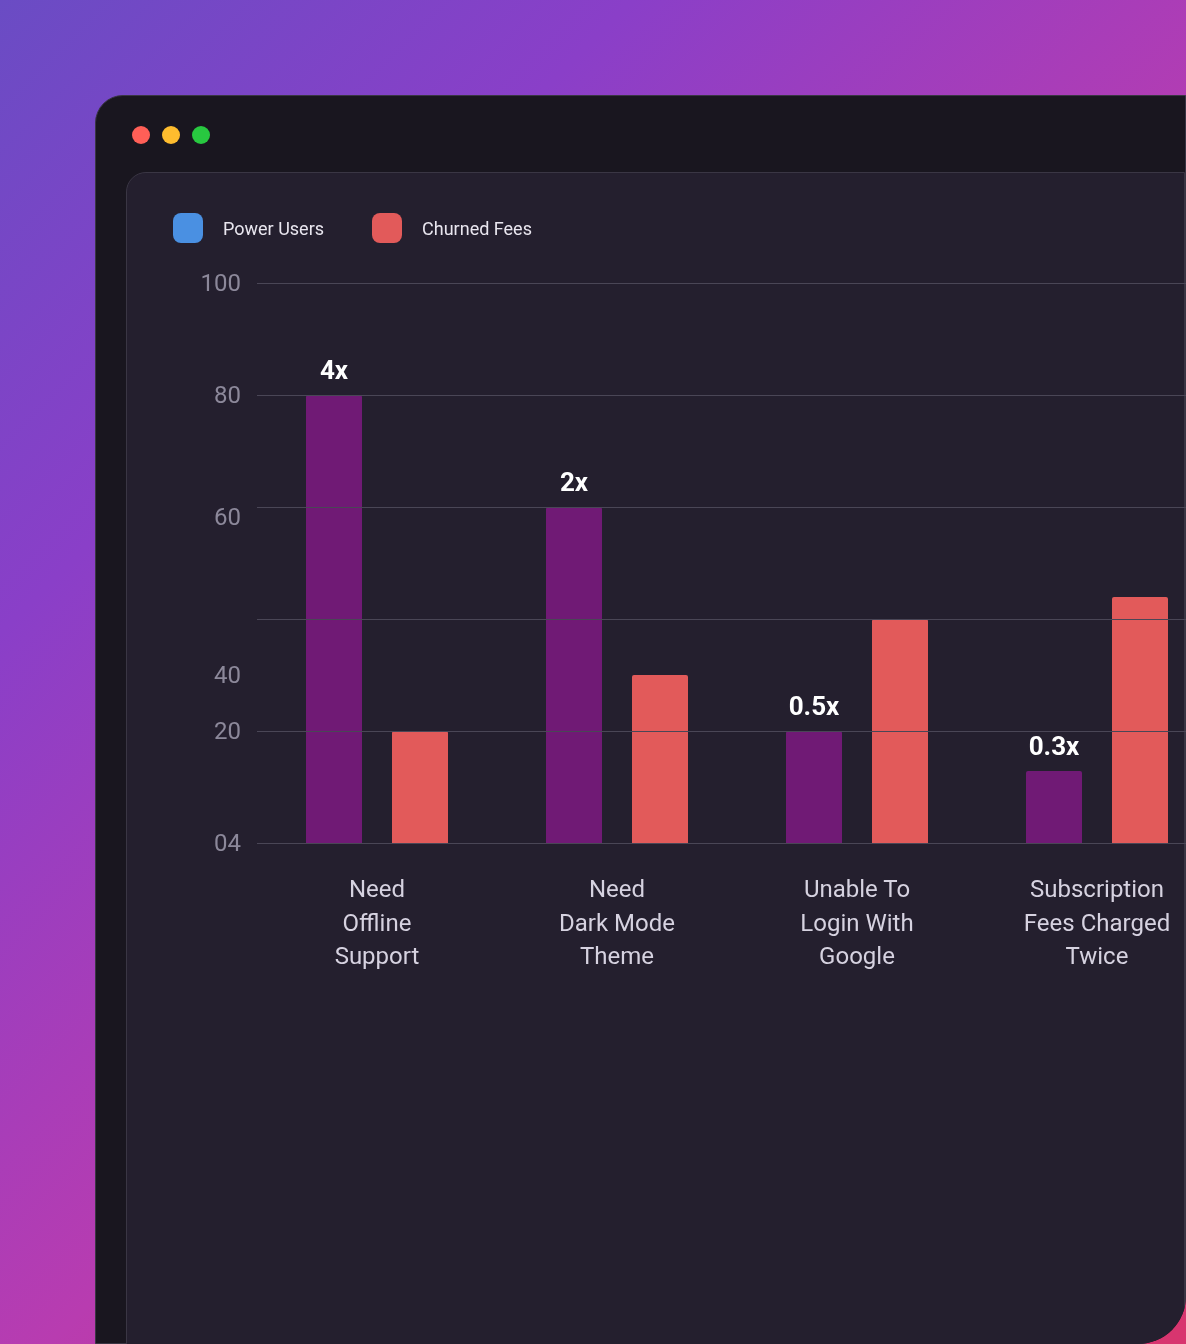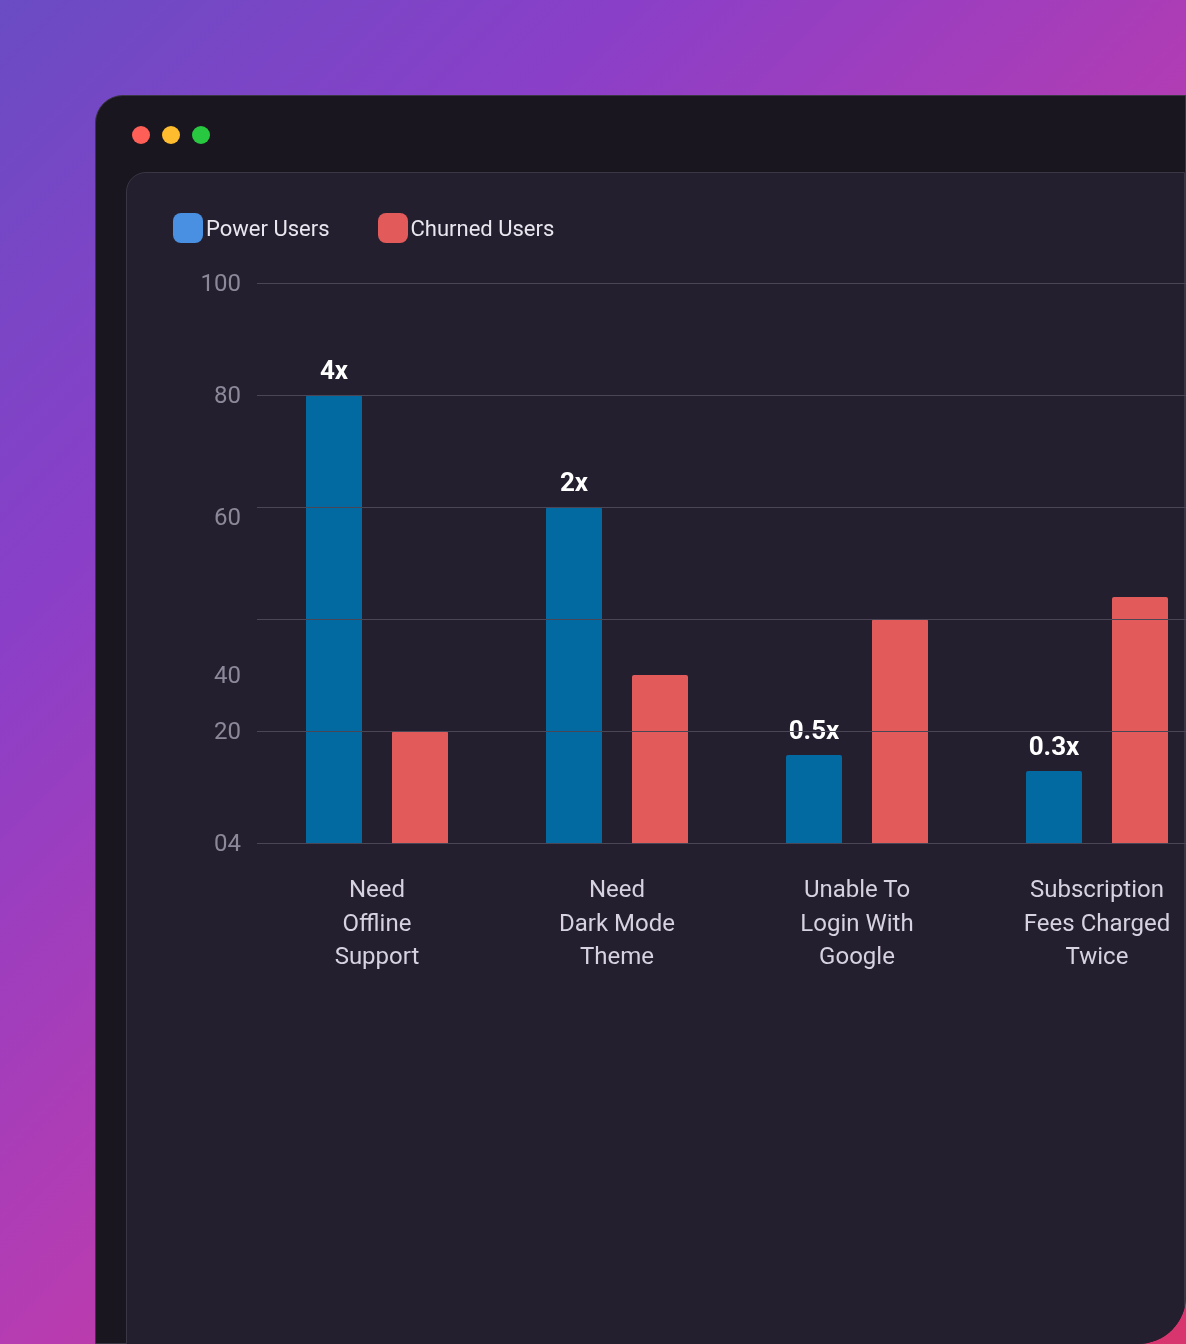--- a/index.html
+++ b/index.html
@@ -43,23 +43,23 @@
 
   .legend {
     display: flex;
     gap: 48px;
     margin-bottom: 40px;
     margin-left: 6px;
   }
   .legend-item {
     display: flex;
     align-items: center;
-    gap: 3px;
+    gap: 20px;
     color: #e9e6ef;
-    font-size: 22px;
+    font-size: 18px;
   }
   .swatch {
     width: 30px; height: 30px; border-radius: 8px;
   }
   .swatch.blue { background: #4a90e2; }
   .swatch.red  { background: #e25a5a; }
 
   .chart-frame {
     position: relative;
     margin-left: 10px;
@@ -102,21 +102,21 @@
     display: flex;
     justify-content: center;
     gap: 30px;
     align-items: flex-end;
   }
   .bar {
     width: 56px;
     border-radius: 2px 2px 0 0;
     position: relative;
   }
-  .bar.blue { background: #0369a1; }
+  .bar.blue { background: #701a75; }
   .bar.red  { background: #e25a5a; }
   .bar-label {
     position: absolute;
     left: 50%;
     transform: translateX(-50%);
     bottom: 100%;
     margin-bottom: 10px;
     color: #ffffff;
     font-weight: 700;
     font-size: 26px;
@@ -151,21 +151,21 @@
 
   <div class="panel">
 
     <div class="legend">
       <div class="legend-item">
         <span class="swatch blue"></span>
         <span>Power Users</span>
       </div>
       <div class="legend-item">
         <span class="swatch red"></span>
-        <span>Churned Users</span>
+        <span>Churned Fees</span>
       </div>
     </div>
 
     <div class="chart-frame">
       <div class="y-axis" id="y-axis" style="height: 560px;">
           <div class="y-tick" style="top: 0px;">100</div>
           <div class="y-tick" style="top: 112px;">80</div>
           <div class="y-tick" style="top: 234px;">60</div>
           <div class="y-tick" style="top: 352px; margin-top: 40px;">40</div>
           <div class="y-tick" style="top: 448px;">20</div>
@@ -179,21 +179,21 @@
               </div>
               <div class="bar red" style="height: 112px;"></div>
             </div>
             <div class="group">
               <div class="bar blue" style="height: 336px; margin-top: 19px;">
                 <div class="bar-label">2x</div>
               </div>
               <div class="bar red" style="height: 168px;"></div>
             </div>
             <div class="group">
-              <div class="bar blue" style="height: 88px; padding-left: 24px;">
+              <div class="bar blue" style="height: 112px; padding-left: 24px;">
                 <div class="bar-label">0.5x</div>
               </div>
               <div class="bar red" style="height: 224px;"></div>
             </div>
             <div class="group">
               <div class="bar blue" style="height: 72px;">
                 <div class="bar-label">0.3x</div>
               </div>
               <div class="bar red" style="height: 246.4px;"></div>
             </div>

